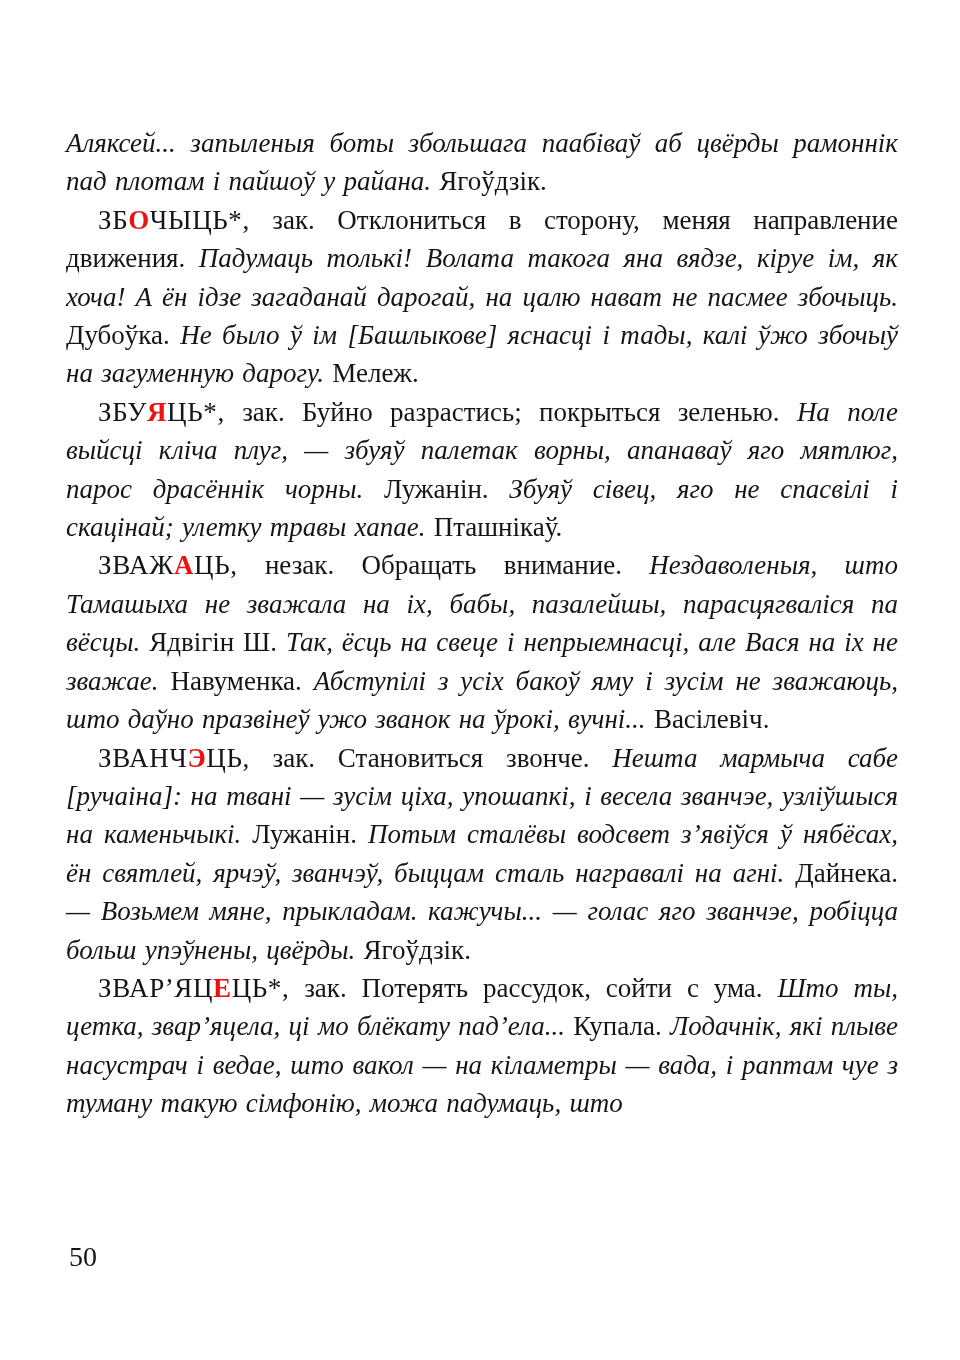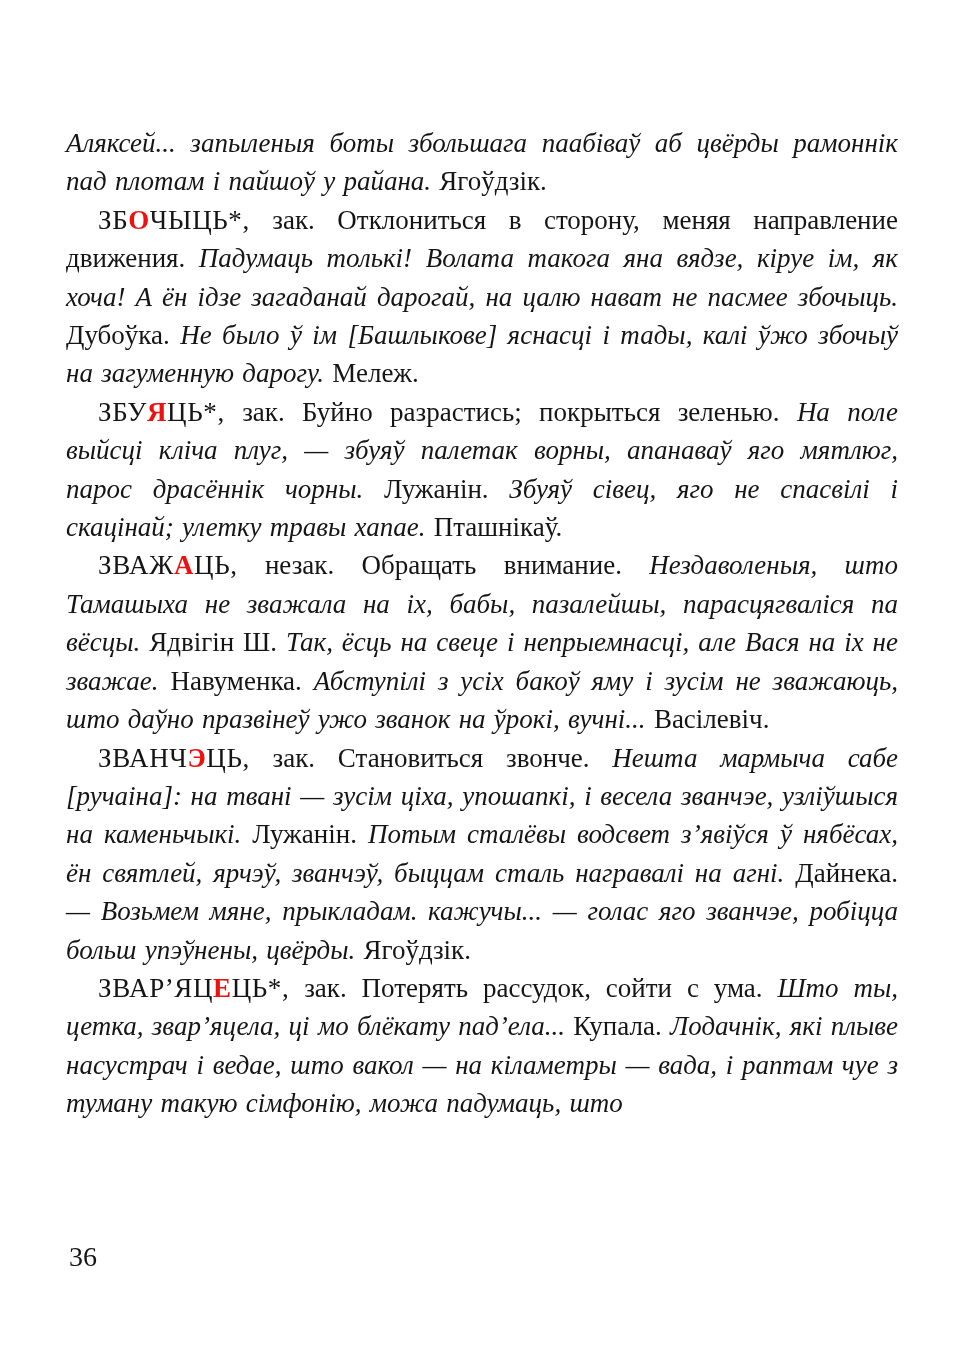--- a/index.html
+++ b/index.html
@@ -55,15 +55,15 @@
 <div class="page">
   <main class="text-block" id="paragraphs">
       <p class="para continuation"><span class="seg-italic">Аляксей... запыленыя боты збольшага паабіваў аб цвёрды рамоннік пад плотам і пайшоў у райана. </span><span class="seg-regular">Ягоўдзік.</span></p>
       <p class="para entry"><span class="seg-headword">ЗБ</span><span class="seg-stress">О</span><span class="seg-headword">ЧЫЦЬ*,</span><span class="seg-regular"> зак. Отклониться в сторону, меняя направление движения. </span><span class="seg-italic">Падумаць толькі! Волата такога яна вядзе, кіруе ім, як хоча! А ён ідзе загаданай дарогай, на цалю нават не пасмее збочыць. </span><span class="seg-regular">Дубоўка. </span><span class="seg-italic">Не было ў ім [Башлыкове] яснасці і тады, калі ўжо збочыў на загуменную дарогу. </span><span class="seg-regular">Мележ.</span></p>
       <p class="para entry"><span class="seg-headword">ЗБУ</span><span class="seg-stress">Я</span><span class="seg-headword">ЦЬ*,</span><span class="seg-regular"> зак. Буйно разрастись; покрыться зеленью. </span><span class="seg-italic">На поле выйсці кліча плуг, — збуяў палетак ворны, апанаваў яго мятлюг, парос драсённік чорны. </span><span class="seg-regular">Лужанін. </span><span class="seg-italic">Збуяў сівец, яго не спасвілі і скацінай; улетку травы хапае. </span><span class="seg-regular">Пташнікаў.</span></p>
       <p class="para entry"><span class="seg-headword">ЗВАЖ</span><span class="seg-stress">А</span><span class="seg-headword">ЦЬ,</span><span class="seg-regular"> незак. Обращать внимание. </span><span class="seg-italic">Нездаволеныя, што Тамашыха не зважала на іх, бабы, пазалейшы, парасцягваліся па вёсцы. </span><span class="seg-regular">Ядвігін Ш. </span><span class="seg-italic">Так, ёсць на свеце і непрыемнасці, але Вася на іх не зважае. </span><span class="seg-regular">Навуменка. </span><span class="seg-italic">Абступілі з усіх бакоў яму і зусім не зважаюць, што даўно празвінеў ужо званок на ўрокі, вучні... </span><span class="seg-regular">Васілевіч.</span></p>
       <p class="para entry"><span class="seg-headword">ЗВАНЧ</span><span class="seg-stress">Э</span><span class="seg-headword">ЦЬ,</span><span class="seg-regular"> зак. Становиться звонче. </span><span class="seg-italic">Нешта мармыча сабе [ручаіна]: на твані — зусім ціха, упошапкі, і весела званчэе, узліўшыся на каменьчыкі. </span><span class="seg-regular">Лужанін. </span><span class="seg-italic">Потым сталёвы водсвет з’явіўся ў нябёсах, ён святлей, ярчэў, званчэў, быццам сталь награвалі на агні. </span><span class="seg-regular">Дайнека. </span><span class="seg-italic">— Возьмем мяне, прыкладам. кажучы... — голас яго званчэе, робіцца больш упэўнены, цвёрды. </span><span class="seg-regular">Ягоўдзік.</span></p>
       <p class="para entry"><span class="seg-headword">ЗВАР’ЯЦ</span><span class="seg-stress">Е</span><span class="seg-headword">ЦЬ*,</span><span class="seg-regular"> зак. Потерять рассудок, сойти с ума. </span><span class="seg-italic">Што ты, цетка, звар’яцела, ці мо блёкату пад’ела... </span><span class="seg-regular">Купала. </span><span class="seg-italic">Лодачнік, які плыве насустрач і ведае, што вакол — на кіламетры — вада, і раптам чуе з туману такую сімфонію, можа падумаць, што</span></p>
     </main>
   <footer class="page-footer">
-    <span>36</span>
+    <span>50</span>
   </footer>
 </div>
 
 </body></html>

